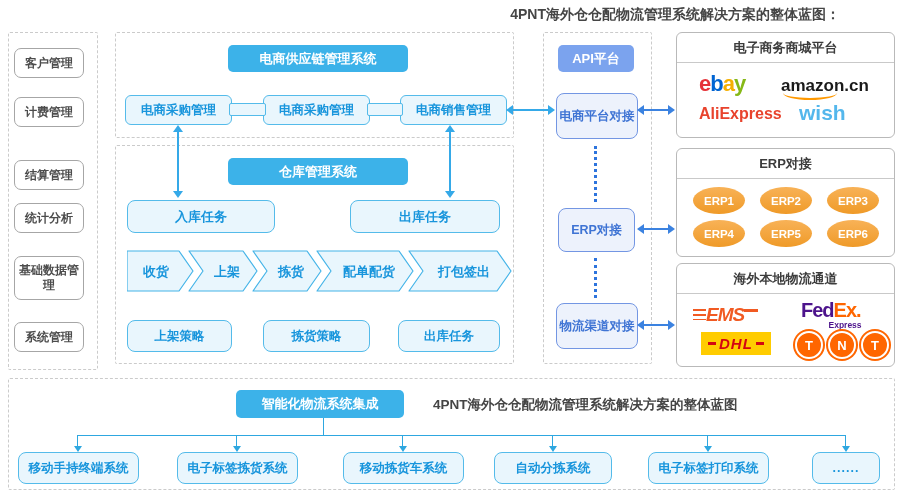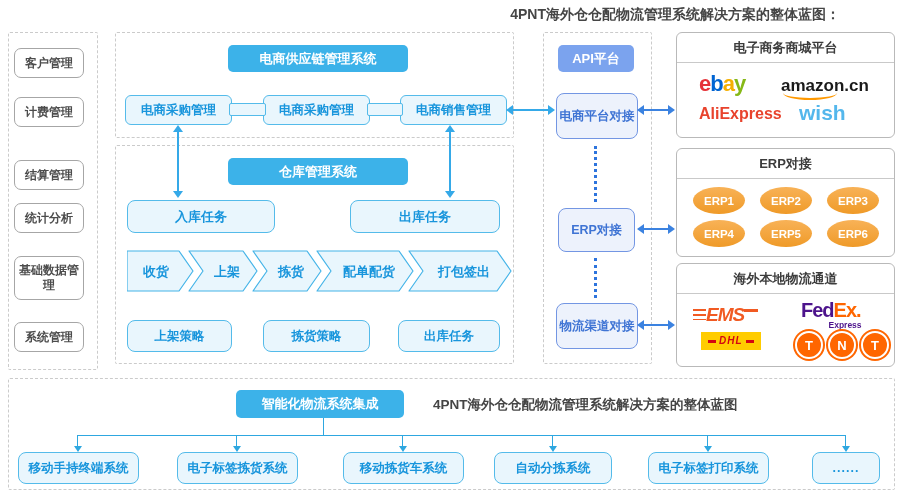--- a/index.html
+++ b/index.html
@@ -63,21 +63,21 @@
   .ems{position:absolute;display:flex;align-items:center;gap:0;}
   .ems .txt{color:#f15a22;font-size:19px;font-weight:bold;font-style:italic;letter-spacing:-1px;line-height:1;}
   .ems .stripes{width:13px;height:11px;background:repeating-linear-gradient(to bottom,#f15a22 0 2px,transparent 2px 5px);}
   .ems .bar{width:14px;height:3px;background:#f15a22;margin-bottom:8px;}
   .fedex{position:absolute;line-height:1;}
   .fedex .fed{color:#4d148c;font-size:20px;font-weight:bold;letter-spacing:-1px;}
   .fedex .ex{color:#ff6600;font-size:20px;font-weight:bold;letter-spacing:-1px;}
   .fedex .dot{color:#ff6600;font-size:20px;font-weight:bold;}
   .fedex .sub{display:block;text-align:right;color:#4d148c;font-size:8.5px;font-weight:bold;margin-top:1px;}
   .dhl{position:absolute;background:#ffcc00;padding:4px 7px;display:flex;align-items:center;gap:3px;}
-  .dhl .txt{color:#d40511;font-size:10px;font-weight:bold;font-style:italic;letter-spacing:1px;line-height:1;}
+  .dhl .txt{color:#d40511;font-size:15px;font-weight:bold;font-style:italic;letter-spacing:1px;line-height:1;}
   .dhl .dash{width:8px;height:3px;background:#d40511;}
   .tnt{position:absolute;display:flex;}
   .tnt-circle{width:24px;height:24px;border-radius:50%;background:#ff6600;border:2px solid #fff;
         box-shadow:0 0 0 2px #ff6600;color:#fff;font-size:13px;font-weight:bold;
         display:flex;align-items:center;justify-content:center;margin-right:5px;}
   
   .flow-text{fill:#1895dc;font-size:13px;font-weight:bold;text-anchor:middle;font-family:"Liberation Sans","DejaVu Sans",sans-serif;}
   .flow-poly{fill:#e9f6fd;stroke:#45b4e8;stroke-width:1.2;stroke-linejoin:round;}
 </style>
 </head>

